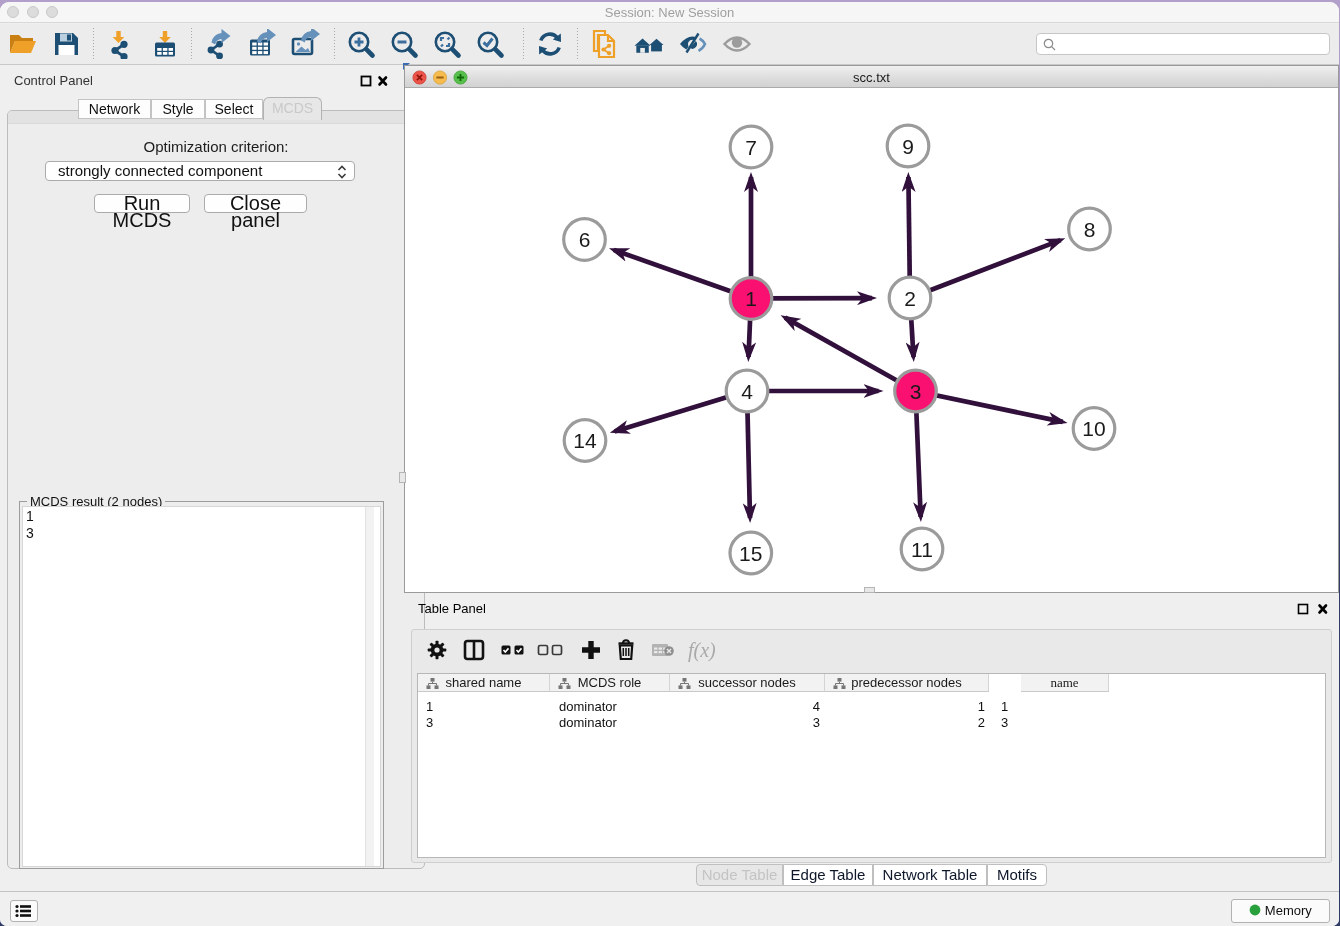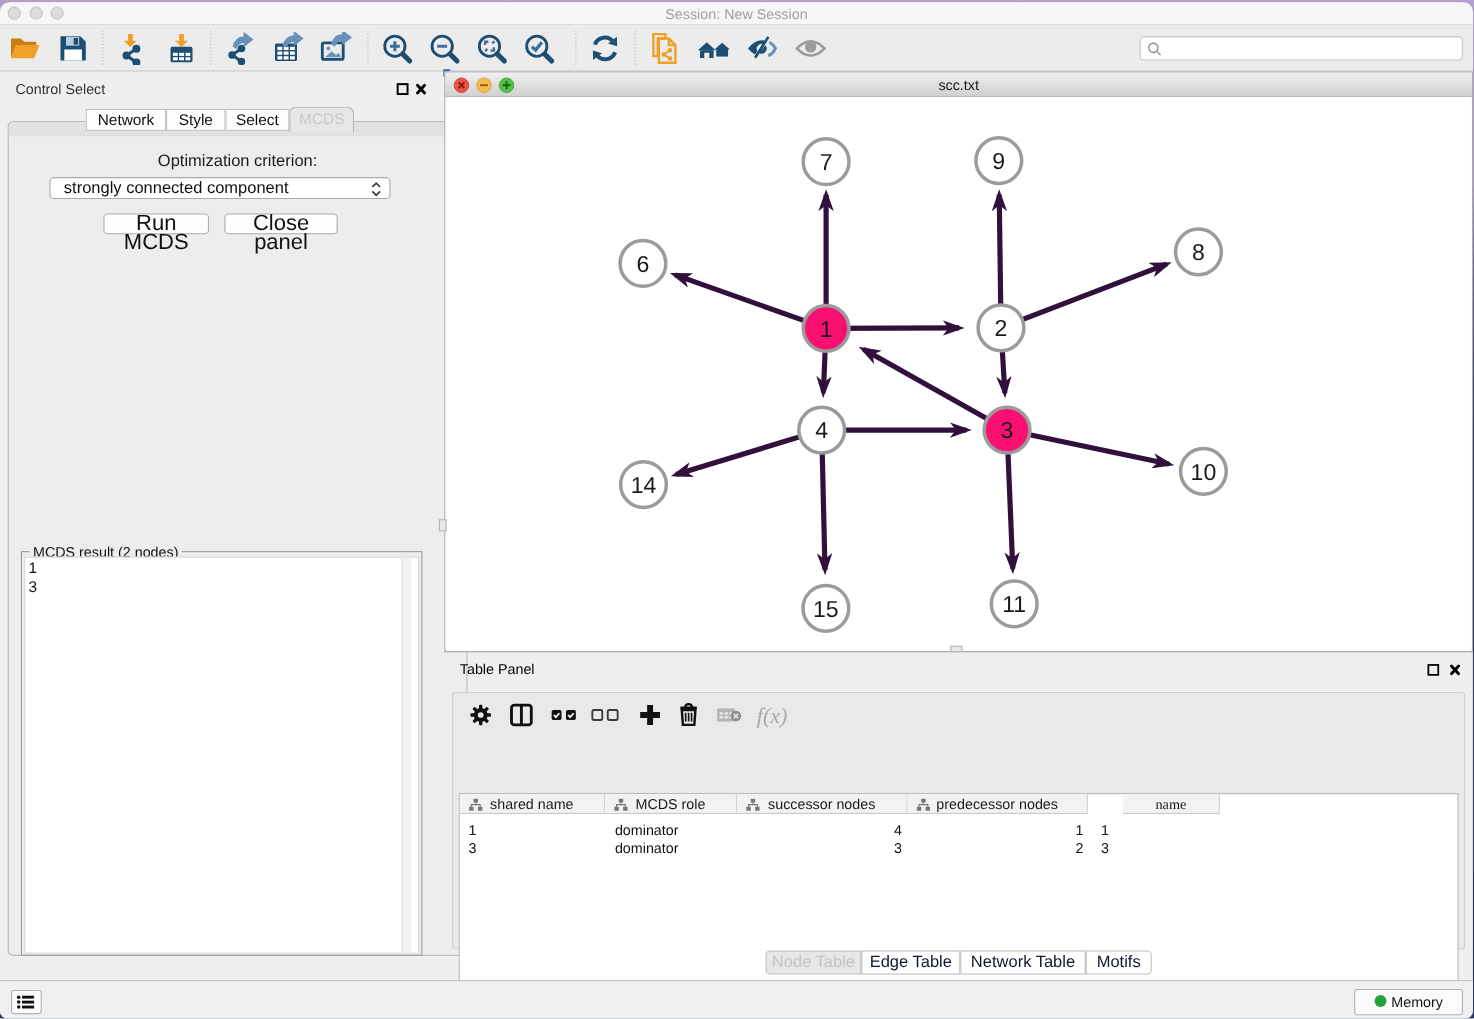--- a/index.html
+++ b/index.html
@@ -68,21 +68,21 @@
   #netcanvas { left:0; top:23px; width:933px; height:501px; background:#fff; }
 
   
   .grip { background:#e8e8e8; border:1px solid #b5b5b5; }
 
   
   #tp-title { left:418px; top:599px; font-size:13px; color:#000000; }
   #tp-box { left:411px; top:627px; width:921px; height:234px; background:#e9e9e9;
     border:1px solid #cfcfcf; border-radius:3px; }
   #tp-table { position:absolute; left:5px; top:43px; width:909px; height:185px;
-    background:#fff; border:1px solid #b7b7b7;margin-top:48px; }
+    background:#fff; border:1px solid #b7b7b7; }
   .th { position:absolute; top:0; height:18px; line-height:17px; background:#f2f2f2;
     border-right:1px solid #d4d4d4; border-bottom:1px solid #c9c9c9;
     font-size:13px; color:#1a1a1a; text-align:center; line-height:18px; }
   .td { position:absolute; font-size:13px; color:#111; }
   .tt { top:862px; height:22px; border:1px solid #bfbfbf; background:#fff;
     font-size:15px; color:#0f172a; text-align:center; line-height:20px; position:absolute;}
 
   
   #statusbar { left:0; top:889px; width:1339px; height:35px; background:#f0f0f0;
     border-top:1px solid #c4c4c4; position:absolute;}
@@ -236,21 +236,21 @@
 <circle cx="15" cy="13.6" r="5.2" fill="#9c9c9c"></circle>
         </svg></div>
     </div>
   <div id="search" class="abs">
     <svg width="16" height="16" style="position:absolute;left:5px;top:3px;" viewBox="0 0 16 16">
       <circle cx="6.5" cy="6.5" r="4.2" fill="none" stroke="#8a8a8a" stroke-width="1.2"></circle>
       <line x1="9.7" y1="9.7" x2="13" y2="13" stroke="#8a8a8a" stroke-width="1.2"></line>
     </svg>
   </div>
 
-  <div id="cp-title" class="abs">Control Select</div>
+  <div id="cp-title" class="abs">Control Panel</div>
   <svg class="abs" style="left:360px;top:73px;" width="30" height="12" viewBox="0 0 30 12">
     <rect x="1.5" y="1.5" width="9" height="9" fill="none" stroke="#000" stroke-width="1.8"></rect>
     <path d="M19.5 2.5 L26 9.5 M26 2.5 L19.5 9.5" stroke="#000" stroke-width="2.6" stroke-linecap="round"></path>
   </svg>
   <div class="cp-tab abs" style="left:78px; width:73px;">Network</div>
   <div class="cp-tab abs" style="left:151px; width:54px;">Style</div>
   <div class="cp-tab abs" style="left:205px; width:58px;">Select</div>
   <div id="tab-mcds" class="abs">MCDS</div>
   <div id="cp-body" class="abs">
     <div class="band"></div>

